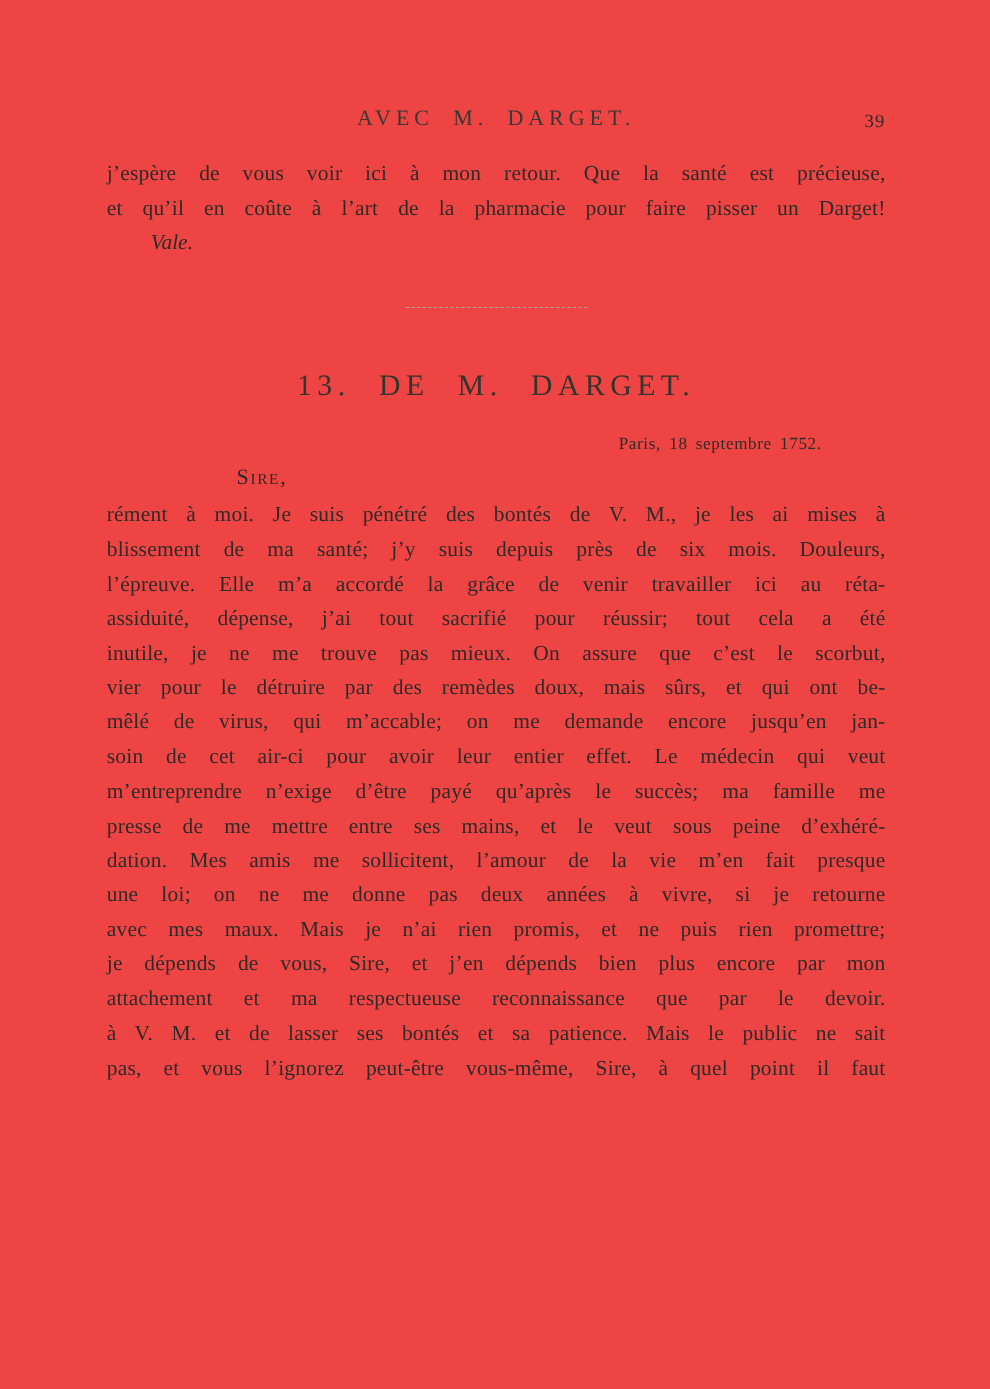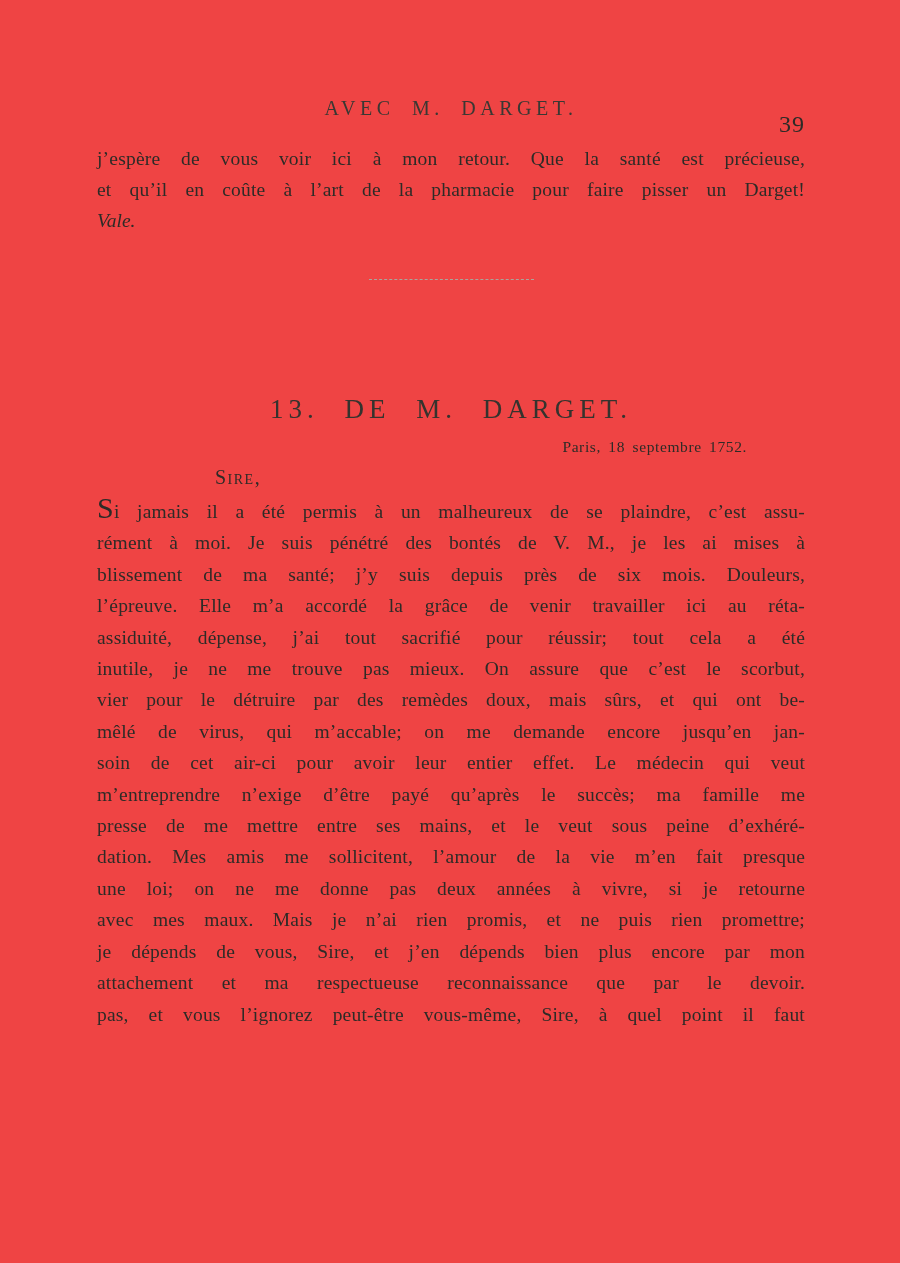--- a/index.html
+++ b/index.html
@@ -19,61 +19,62 @@
     text-align: center;
   }
   .rh-title {
     font-size: 20px;
     letter-spacing: 4.5px;
     word-spacing: 8px;
     color: #3a3833;
   }
   .rh-page {
     position: absolute;
-    right: 0; top: 14px;
-    font-size: 24px;
+    right: 0; top: 3px;
+    font-size: 17px;
     letter-spacing: 1px;
   }
   .textblock {
     position: absolute;
     top: 143px; left: 97px; width: 708px;
   }
   .line {
     font-size: 19.5px;
     line-height: 31px;
     text-align: justify;
     text-align-last: justify;
     letter-spacing: 0.2px;
     white-space: normal;
   }
   .letter-body .line { line-height: 31.4px; }
   .closing-line {
     font-size: 19.5px;
     line-height: 31px;
     font-style: italic;
     text-align: left;
+    margin-left: 40px;
   }
   .divider {
     width: 165px;
     margin: 43px auto 0 auto;
     border-top: 1px dashed #a9a59c;
     height: 0;
   }
   .heading {
-    margin: 112px 0 0 0;
+    margin: 53px 0 0 0;
     text-align: center;
     font-size: 27px;
     font-weight: normal;
     letter-spacing: 5px;
     word-spacing: 14px;
     line-height: 34px;
     color: #35332e;
   }
   .dateline {
-    margin-top: 10px;
+    margin-top: 26px;
     padding-right: 58px;
     text-align: right;
     font-size: 15.5px;
     line-height: 22px;
     letter-spacing: 0.6px;
     word-spacing: 3px;
   }
   .salutation {
     margin-top: 6px;
     margin-left: 118px;
@@ -108,37 +109,35 @@
 
     <div class="divider"></div>
 
     <h2 class="heading">13. DE M. DARGET.</h2>
 
     <div class="dateline">Paris, 18 septembre 1752.</div>
 
     <div class="salutation">Sire,</div>
 
     <div class="letter-body">
-      <div class="line">
-        <span class="dropcap">S</span><span>i jamais il a été permis à un malheureux de se plaindre, c’est assu-</span>
-      </div>
       <div>
           <div class="line">rément à moi. Je suis pénétré des bontés de V. M., je les ai mises à</div>
           <div class="line">blissement de ma santé; j’y suis depuis près de six mois. Douleurs,</div>
           <div class="line">l’épreuve. Elle m’a accordé la grâce de venir travailler ici au réta-</div>
           <div class="line">assiduité, dépense, j’ai tout sacrifié pour réussir; tout cela a été</div>
           <div class="line">inutile, je ne me trouve pas mieux. On assure que c’est le scorbut,</div>
           <div class="line">vier pour le détruire par des remèdes doux, mais sûrs, et qui ont be-</div>
           <div class="line">mêlé de virus, qui m’accable; on me demande encore jusqu’en jan-</div>
           <div class="line">soin de cet air-ci pour avoir leur entier effet. Le médecin qui veut</div>
           <div class="line">m’entreprendre n’exige d’être payé qu’après le succès; ma famille me</div>
           <div class="line">presse de me mettre entre ses mains, et le veut sous peine d’exhéré-</div>
           <div class="line">dation. Mes amis me sollicitent, l’amour de la vie m’en fait presque</div>
           <div class="line">une loi; on ne me donne pas deux années à vivre, si je retourne</div>
           <div class="line">avec mes maux. Mais je n’ai rien promis, et ne puis rien promettre;</div>
           <div class="line">je dépends de vous, Sire, et j’en dépends bien plus encore par mon</div>
           <div class="line">attachement et ma respectueuse reconnaissance que par le devoir.</div>
+          <div class="line">à V. M. et de lasser ses bontés et sa patience. Mais le public ne sait</div>
           <div class="line">pas, et vous l’ignorez peut-être vous-même, Sire, à quel point il faut</div>
         </div>
     </div>
 
   </div>
 </div>
 
 </body></html>

